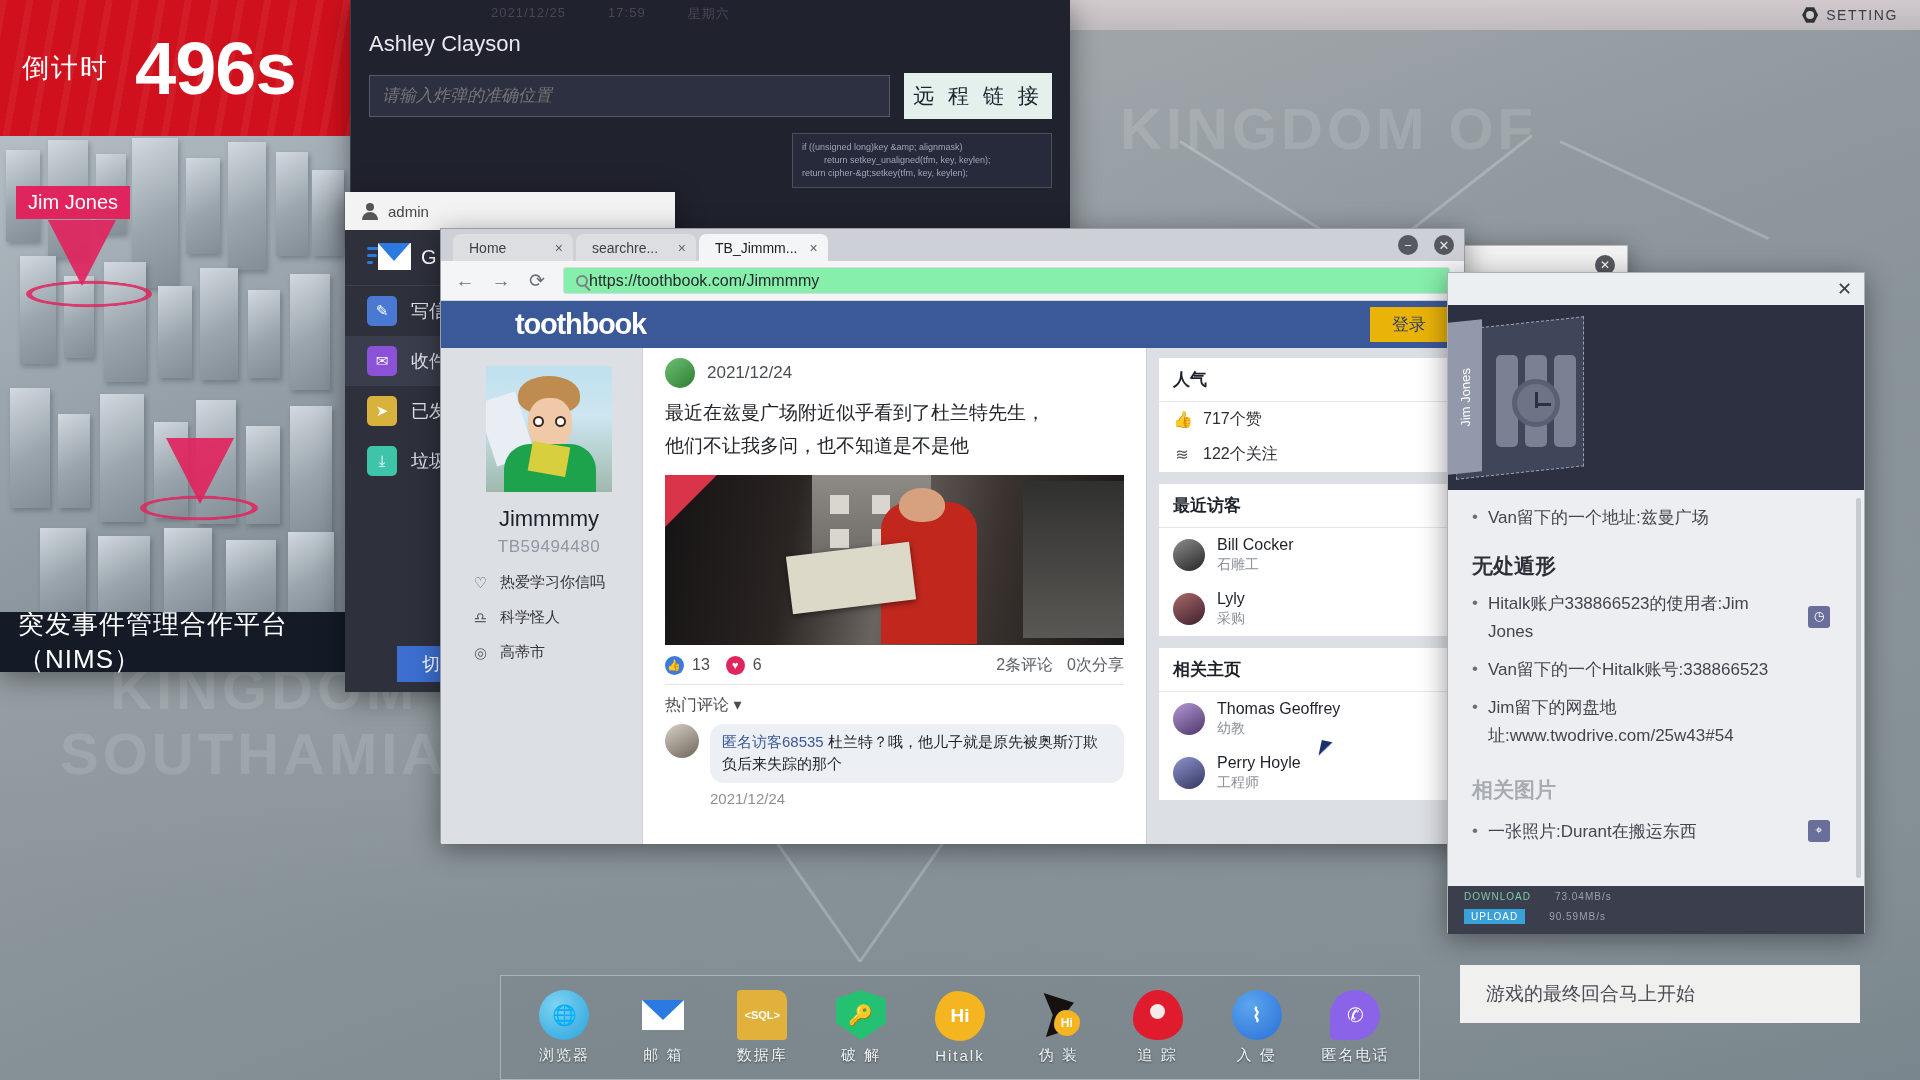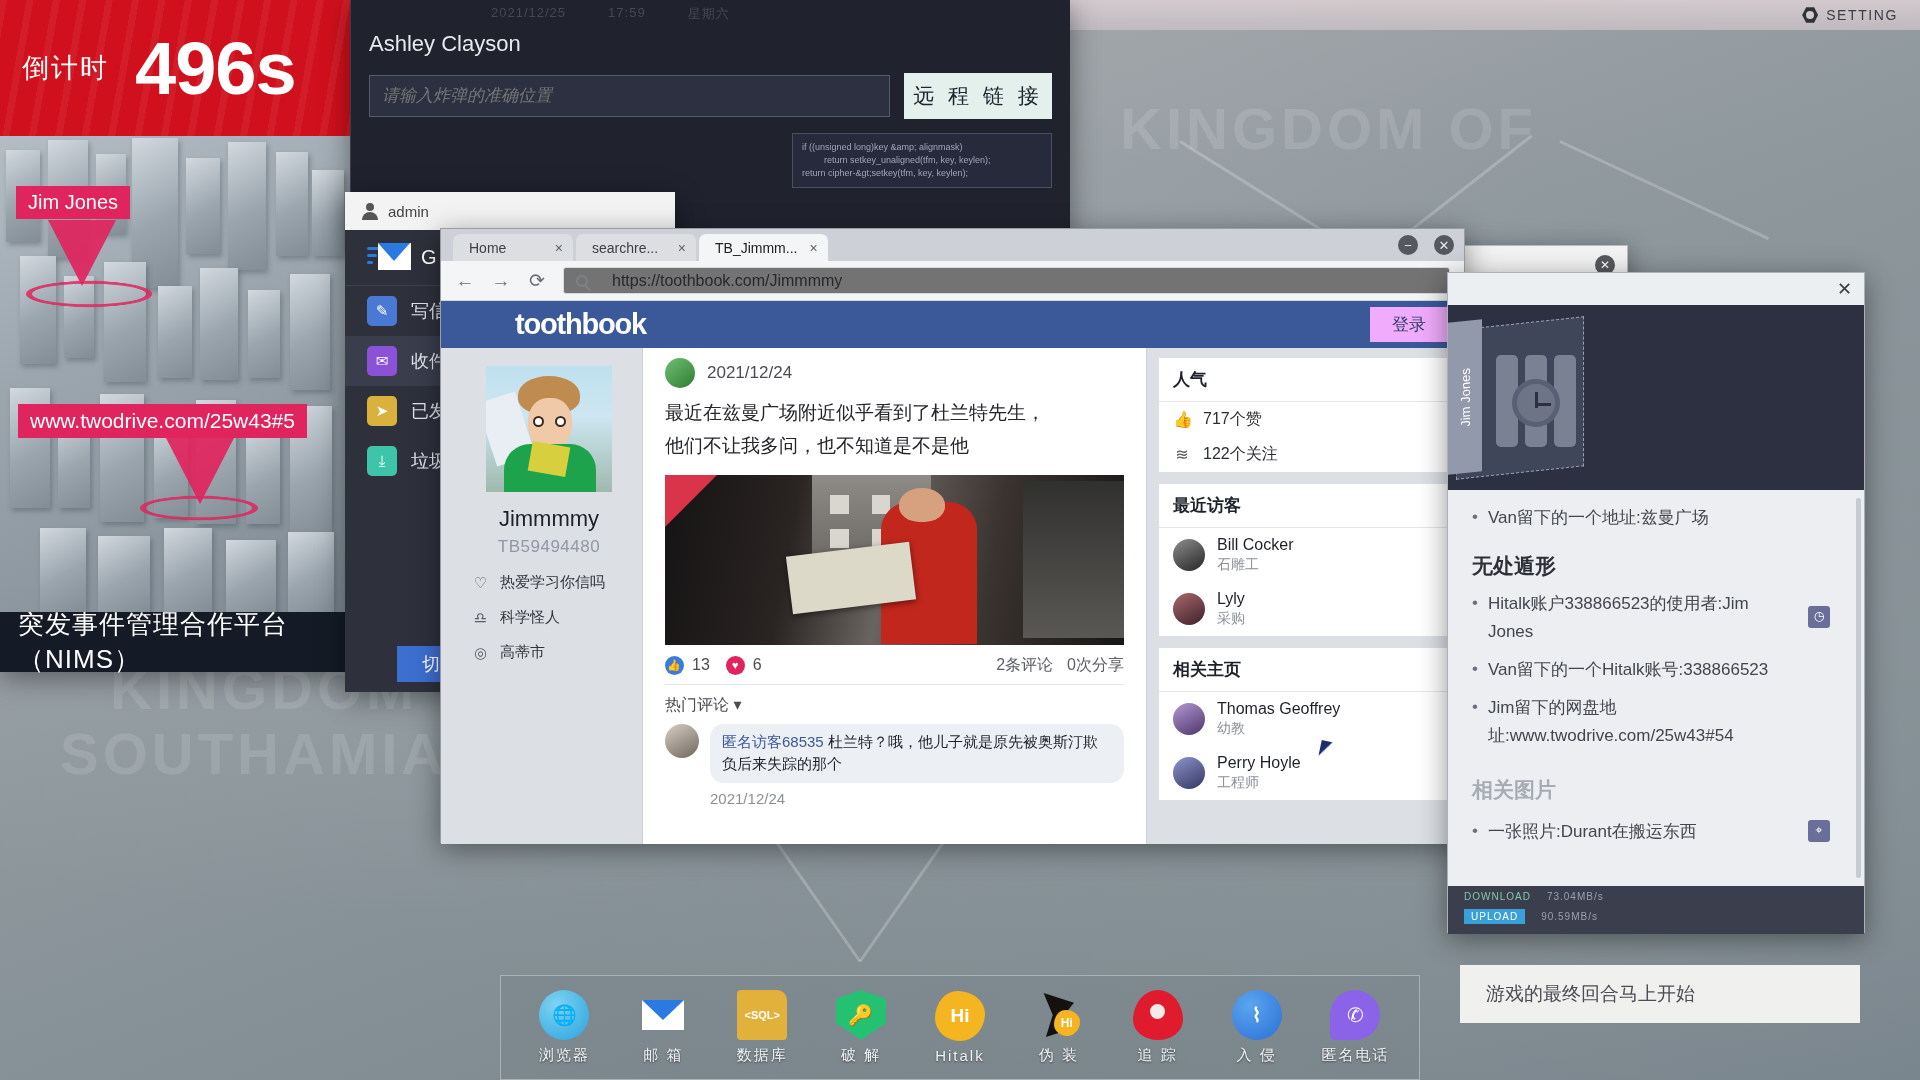--- a/index.html
+++ b/index.html
@@ -106,31 +106,31 @@
     padding:0 10px 0 16px;font-size:14px;color:#3c3f45;
     background:#dcdee2;border-radius:7px 7px 0 0;margin-right:3px;}
   .tab.active{background:#f4f5f7;color:#202124;}
   .tab .x{font-size:14px;color:#5f6368;margin-left:12px;}
   .winctl{position:absolute;right:10px;top:6px;display:flex;gap:16px;align-items:center;}
   .winctl span{width:20px;height:20px;border-radius:50%;background:#55595f;color:#e6e7ea;
     font-size:13px;display:flex;align-items:center;justify-content:center;}
   #omnibar{height:40px;background:#f4f5f7;display:flex;align-items:center;gap:16px;
     padding:0 14px;border-bottom:1px solid #d3d5d9;}
   .navbtn{font-size:19px;color:#6a6e74;width:20px;text-align:center;}
-  #urlbox{flex:1;height:27px;background:#737373;border:1px solid #d8dade;border-radius:3px;
-    display:flex;align-items:center;gap:24px;padding:0 12px;}
+  #urlbox{flex:1;height:27px;background:#86efac;border:1px solid #d8dade;border-radius:3px;
+    display:flex;align-items:center;gap:1px;padding:0 12px;}
   #urlbox .mag{width:12px;height:12px;border:2px solid #7d8188;border-radius:50%;position:relative;}
   #urlbox .mag:after{content:"";position:absolute;right:-5px;bottom:-4px;width:7px;height:2px;
     background:#7d8188;transform:rotate(45deg);}
   #urlbox .urltext{font-size:16px;color:#26282c;}
   #fbbar{height:47px;background:#3b5998;display:flex;align-items:center;
     justify-content:space-between;padding:0 16px;}
   #fbbar .logo{color:#fff;font-size:29px;font-weight:bold;letter-spacing:-1.2px;
     margin-left:58px;}
-  #fbbar .login{background:#f0abfc;color:#2b3d68;font-size:17px;padding:6px 22px;}
+  #fbbar .login{background:#eab308;color:#2b3d68;font-size:17px;padding:6px 22px;}
   #fbbody{display:flex;height:496px;background:#dcdfe4;}
   
   #profcol{width:186px;padding:18px 10px 0 10px;text-align:center;margin-left:15px;}
   #avatarbig{width:126px;height:126px;margin:0 auto;position:relative;overflow:hidden;
     background:linear-gradient(180deg,#bfe0ef 0%,#cde6f1 40%,#9fb9ad 100%);}
   #avatarbig .hair{position:absolute;left:32px;top:10px;width:62px;height:38px;
     background:#c08b4e;border-radius:50% 50% 40% 40%;}
   #avatarbig .face{position:absolute;left:42px;top:32px;width:44px;height:52px;
     background:#f0c9a8;border-radius:44% 44% 48% 48%;}
   #avatarbig .eye{position:absolute;top:50px;width:11px;height:11px;border-radius:50%;
@@ -232,21 +232,21 @@
   #notes .nitem{display:flex;gap:10px;font-size:17px;color:#42464f;line-height:1.65;
     margin-bottom:10px;}
   #notes .nitem .bul{color:#6b7080;font-size:17px;line-height:1.5;}
   #notes h3.faded{color:#a7abb4;}
   #notes .pinbtn{position:absolute;right:10px;width:22px;height:22px;background:#6a6f9a;
     border-radius:3px;display:flex;align-items:center;justify-content:center;
     color:#fff;font-size:12px;}
   #notes .nscroll{position:absolute;right:3px;top:8px;width:5px;height:380px;
     background:#c7cad0;border-radius:3px;}
   #notes .speeds{height:48px;background:#3b3f4d;padding:5px 16px;}
-  #notes .spd{display:flex;align-items:center;gap:16px;font-size:10px;letter-spacing:1px;}
+  #notes .spd{display:flex;align-items:center;gap:24px;font-size:10px;letter-spacing:1px;}
   #notes .spd .tagd{color:#7ec9a8;} #notes .spd .val{color:#9aa0ae;}
   #notes .spd .tagu{background:#39a0d8;color:#fff;padding:2px 7px;}
 
   
   #dock{position:absolute;left:500px;top:975px;width:920px;height:105px;
     background:rgba(120,130,137,.42);border:1px solid rgba(255,255,255,.35);
     display:flex;align-items:center;justify-content:space-around;padding:0 14px;}
   .dockitem{display:flex;flex-direction:column;align-items:center;gap:6px;width:92px;}
   .dockitem .cap{font-size:15px;color:#f2f4f6;letter-spacing:2px;
     text-shadow:0 1px 2px rgba(0,0,0,.5);}
@@ -320,21 +320,20 @@
       <div class="blk" style="left:164px;top:392px;width:48px;height:84px;"></div>
       <div class="blk" style="left:226px;top:404px;width:50px;height:72px;"></div>
       <div class="blk" style="left:288px;top:396px;width:46px;height:80px;"></div>
 
       <div class="mk-ring" style="left:26px;top:130px;width:126px;height:56px;"></div>
       <div class="mk-arrow" style="left:48px;top:84px;"></div>
       <div class="mk-label" style="left:16px;top:50px;">Jim Jones</div>
 
       <div class="mk-ring" style="left:140px;top:346px;width:118px;height:52px;"></div>
       <div class="mk-arrow" style="left:166px;top:302px;"></div>
-      <div class="mk-label" style="left:18px;top:268px;font-size:21px;">www.twodrive.com/25w43#5</div>
     </div>
 
     <div id="nims-title">突发事件管理合作平台（NIMS）</div>
   </div>
 
   <div id="msgwin" class="win">
     <div class="hdr-time">
       <span>2021/12/25</span>
       <span>17:59</span>
       <span>星期六</span>

